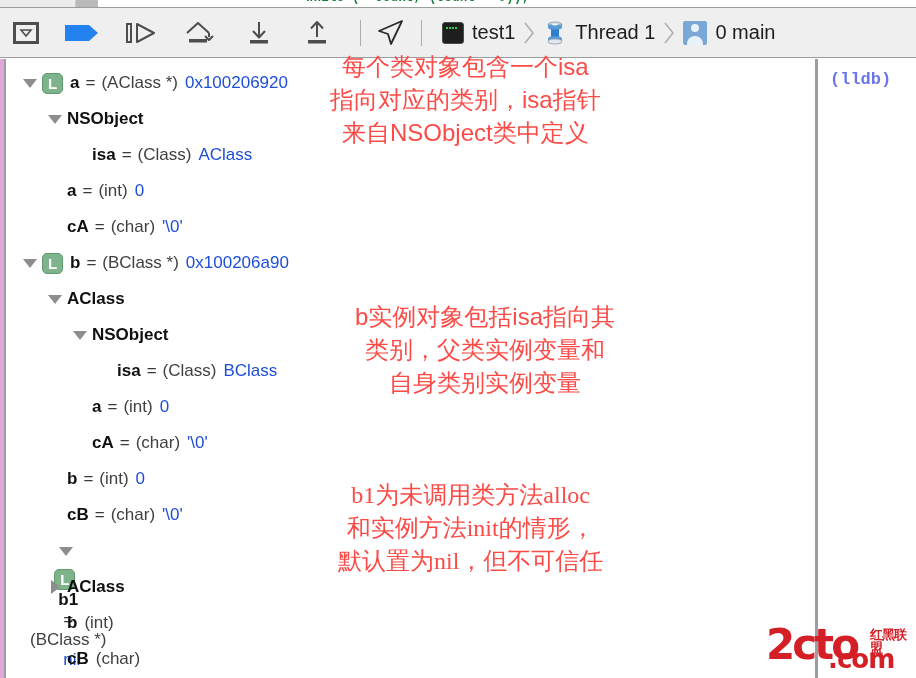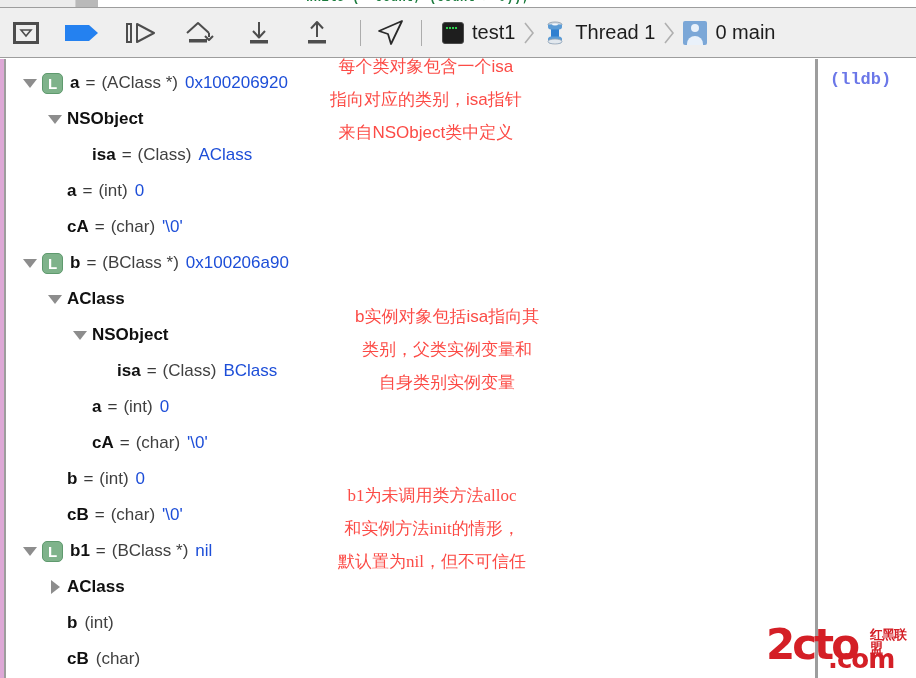--- a/index.html
+++ b/index.html
@@ -167,21 +167,21 @@
   .v-val {
     font-size: 17px; color: #1d4ed8; margin-left: 7px;
     font-family: "Liberation Sans", sans-serif;
   }
   .v-type.spaced { margin-left: 7px; }
 
   
   .annot {
     position: absolute;
     color: #fc4b46;
-    font-size: 17px;
+    font-size: 24px;
     line-height: 33px;
     text-align: center;
     font-family: "Liberation Sans", "DejaVu Sans", sans-serif;
     white-space: pre;
   }
 
   
   .watermark {
     position: absolute; left: 766px; top: 622px; width: 148px; height: 50px;
   }
@@ -420,21 +420,21 @@
         </div>
         <div class="var-row" style="top: 438px; left: 41px;">
           <div class="twisty none">
             <i></i>
           </div>
           <span class="v-name">cB</span>
           <span class="v-eq">=</span>
           <span class="v-type">(char)</span>
           <span class="v-val">'\0'</span>
         </div>
-        <div class="var-row" style="top: 474px; left: 16px;">
+        <div class="var-row" style="top: 474px; left: 24px; flex-direction: column;">
           <div class="twisty open">
             <i></i>
           </div>
           <div class="lbadge"></div>
           <span class="v-name">b1</span>
           <span class="v-eq">=</span>
           <span class="v-type">(BClass *)</span>
           <span class="v-val">nil</span>
         </div>
         <div class="var-row" style="top: 510px; left: 41px;">

